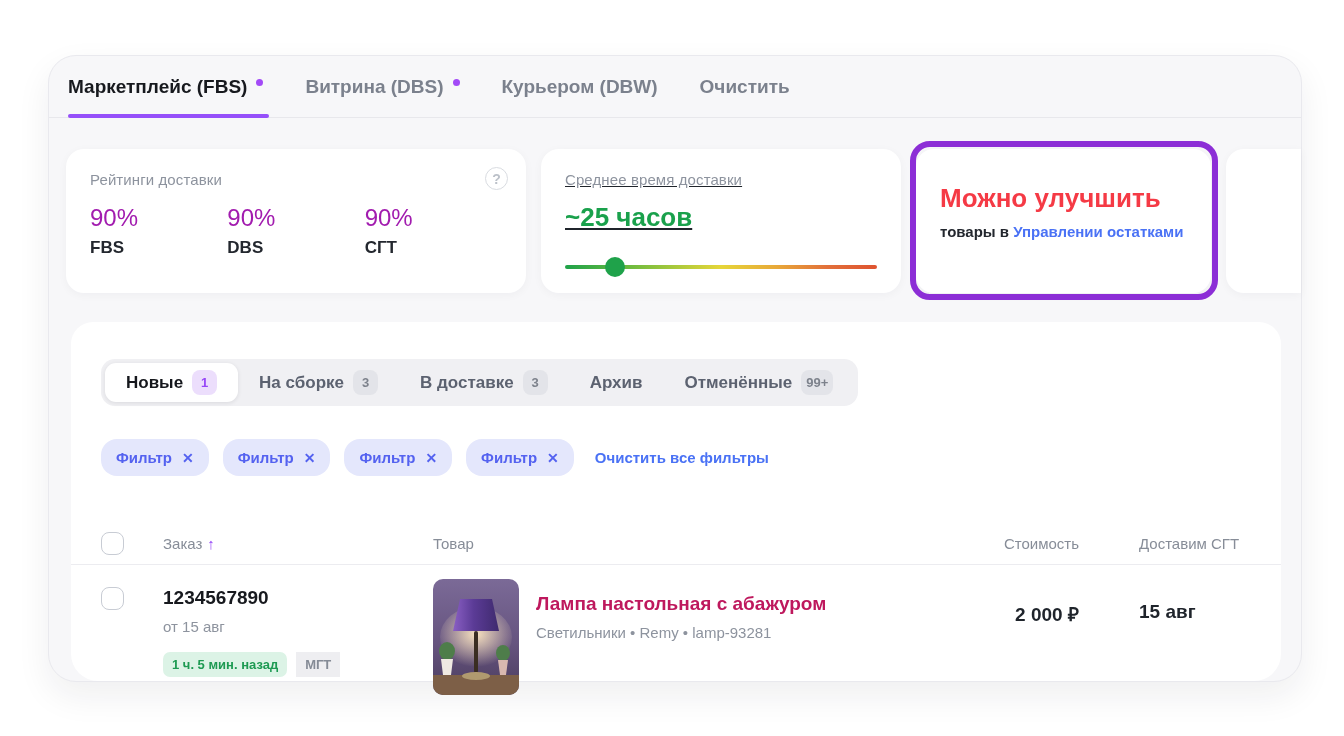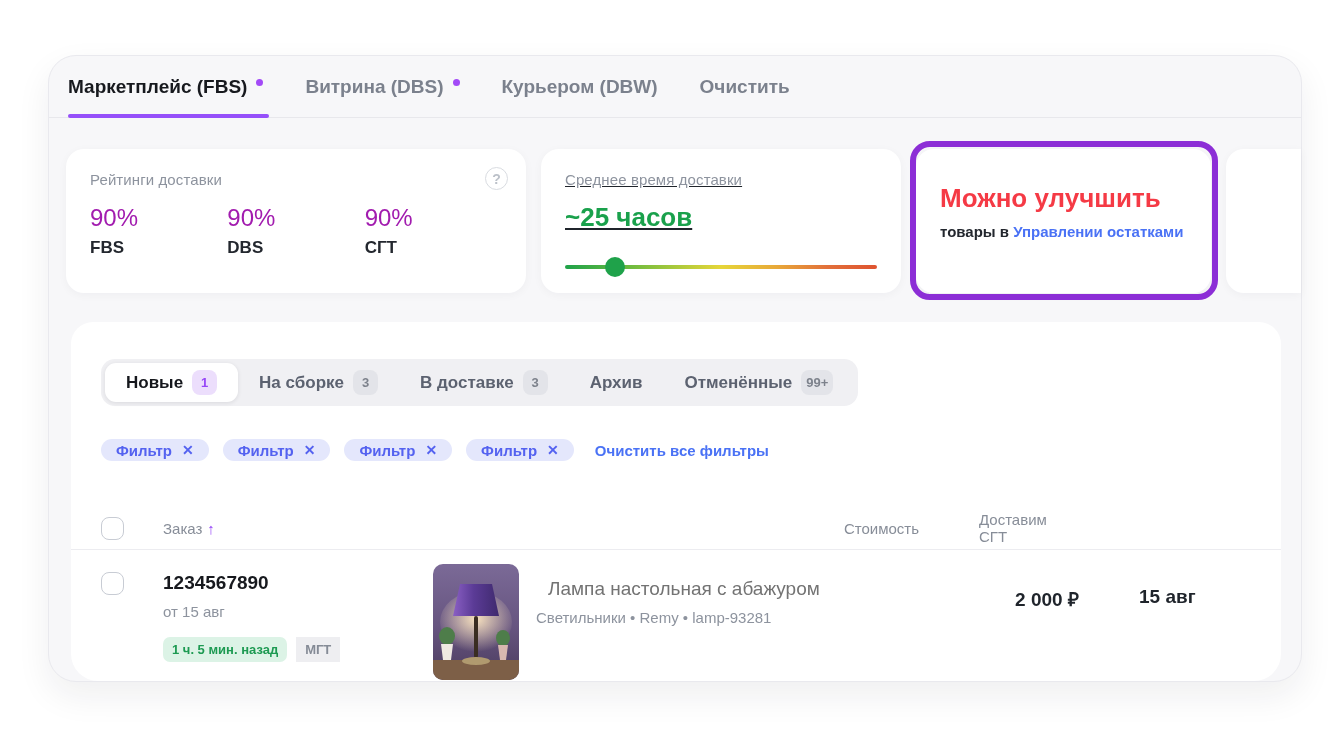--- a/index.html
+++ b/index.html
@@ -61,21 +61,21 @@
   .segment { display:flex; align-items:center; gap:9px; padding:0 21px; height:39px;
     border-radius:11px; font-size:17px; font-weight:600; color:#5c6270; cursor:pointer; white-space:nowrap; }
   .segment.active { background:#ffffff; color:#15171c; font-weight:700;
     box-shadow:0 1px 4px rgba(25,28,40,0.10); }
   .seg-badge { min-width:25px; height:25px; padding:0 5px; border-radius:8px;
     background:#e3e4e9; color:#7d828c; font-size:13px; font-weight:700;
     display:flex; align-items:center; justify-content:center; }
   .segment.active .seg-badge { background:#ecdefc; color:#9747f7; }
 
   .filters-row { display:flex; align-items:center; gap:14px; margin-top:33px; }
-  .chip { display:flex; align-items:center; gap:10px; height:22px; padding:0 15px;
+  .chip { display:flex; align-items:center; gap:10px; height:37px; padding:0 15px;
     background:#e4e7fc; border-radius:16px; font-size:15px; font-weight:700;
     color:#5462f0; cursor:pointer; }
   .chip-x { font-size:14px; font-weight:700; }
   .clear-link { font-size:15px; font-weight:600; color:#4a72f5; margin-left:7px; cursor:pointer; }
 
   .table-grid { display:grid; grid-template-columns:62px 270px 1fr 160px 190px; align-items:center; }
   .thead { margin-top:46px; height:42px; color:#878d98; font-size:15px; }
   .thead .col-price { text-align:right; }
   .col-deliv { padding-left:60px; }
   .sort-arrow { color:#9747f7; font-weight:700; font-size:15px; margin-left:5px; }
@@ -89,21 +89,21 @@
   .order-date { font-size:15px; color:#8d939e; margin-top:9px; }
   .order-badges { display:flex; gap:9px; margin-top:17px; }
   .badge-time { background:#dcf3e6; color:#1d9a52; font-size:13px; font-weight:700;
     padding:5px 9px; border-radius:7px; }
   .badge-tag { background:#eeeef1; color:#858b96; font-size:13px; font-weight:700;
     padding:5px 9px; border-radius:0; }
 
   .product-cell { display:flex; gap:17px; margin-top:-8px; }
   .thumb { width:86px; height:116px; border-radius:10px; overflow:hidden; flex:none; }
   .thumb svg { display:block; }
-  .product-title { font-size:19px; font-weight:400; color:#737373; margin-top:14px;margin-left:12px; }
+  .product-title { font-size:19px; font-weight:700; color:#be185d; margin-top:14px; }
   .product-meta { font-size:15px; color:#8d939e; margin-top:9px; }
 
   .cell-price { font-size:19px; font-weight:700; text-align:right; }
   .cell-deliv { font-size:19px; font-weight:700; }
 </style>
 </head>
 <body>
 
 <div class="app-card">
 
@@ -209,20 +209,21 @@
       </div>
       <span class="clear-link">Очистить все фильтры</span>
     </div>
 
     
     <div class="table-grid thead">
       <div>
         <div class="checkbox"></div>
       </div>
       <div><span>Заказ</span><span class="sort-arrow">↑</span></div>
+      <div>Товар</div>
       <div class="col-price">Стоимость</div>
       <div class="col-deliv">Доставим СГТ</div>
     </div>
 
     <div class="divider"></div>
 
     
     <div class="table-grid trow">
       <div>
         <div class="checkbox"></div>

